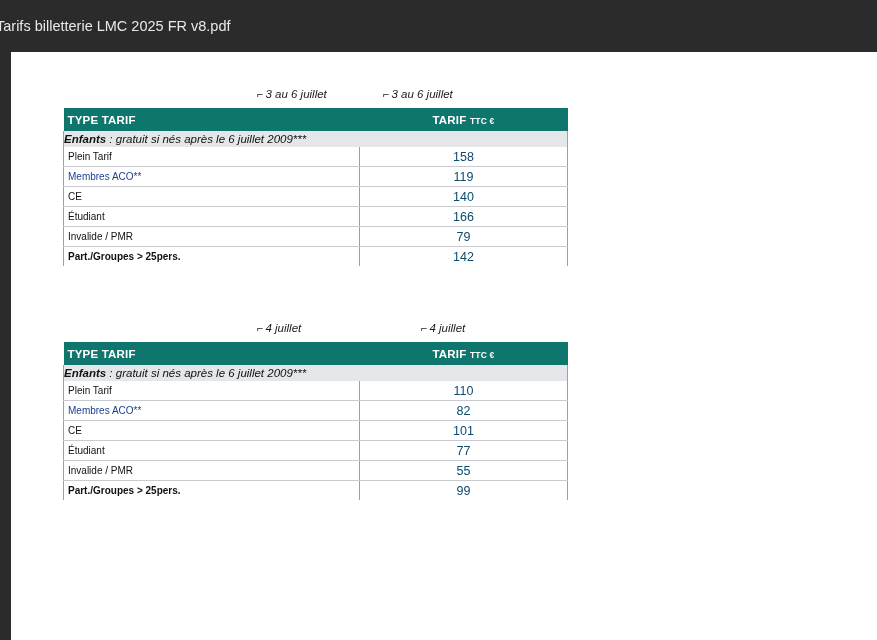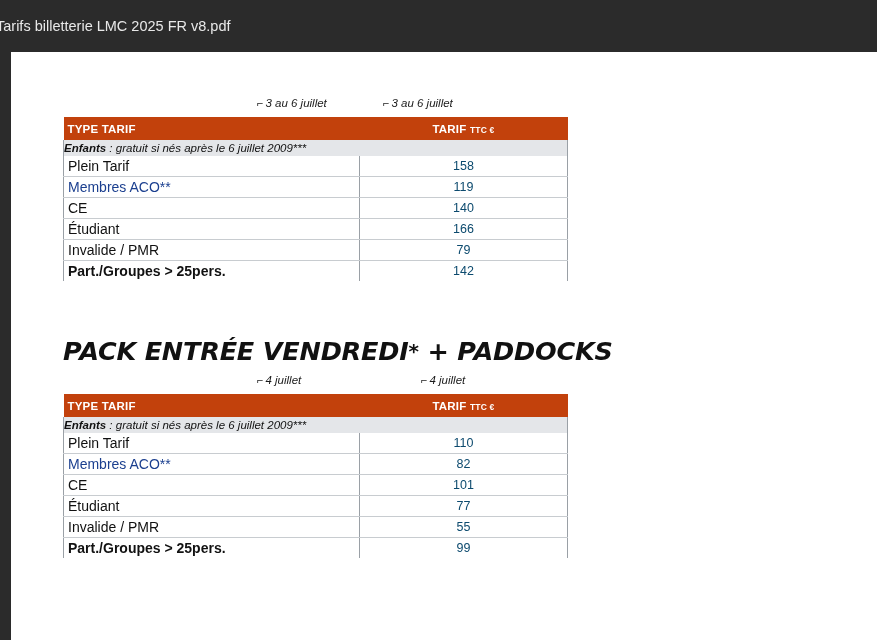--- a/index.html
+++ b/index.html
@@ -60,21 +60,21 @@
     white-space: nowrap;
     line-height: 1.1;
   }
   .sec-title .star {
     font-size: 20px;
     vertical-align: 2px;
   }
   .annot-row {
     position: relative;
     height: 15px;
-    margin-top: 9px;
+    margin-top: 0;
   }
   .annot {
     position: absolute;
     font-size: 11.5px;
     font-style: italic;
     color: #1a1a1a;
     white-space: nowrap;
     font-family: "Liberation Sans", sans-serif;
   }
   .annot .hook {
@@ -83,21 +83,21 @@
     letter-spacing: -1px;
     margin-right: 3px;
   }
   table.price {
     border-collapse: collapse;
     width: 504px;
     margin-top: 5px;
     table-layout: fixed;
   }
   table.price th {
-    background: #c2410c;
+    background: #0f766e;
     color: #ffffff;
     font-size: 11.5px;
     font-weight: bold;
     text-align: left;
     padding: 3px 0 3px 4px;
     height: 17px;
     letter-spacing: 0.2px;
   }
   table.price th.right-col {
     text-align: center;
@@ -117,21 +117,21 @@
     padding: 2px 0;
     border: 1px solid #9aa0a6;
     border-top: none;
     border-bottom: none;
   }
   tr.kids td b {
     font-style: italic;
     font-weight: bold;
   }
   table.price td.label {
-    font-size: 14px;
+    font-size: 10px;
     color: #111;
     padding: 2px 0 2px 4px;
     border-left: 1px solid #9aa0a6;
     border-bottom: 1px solid #c8ccd0;
     height: 15px;
     white-space: nowrap;
   }
   table.price td.label.link {
     color: #1b3f8f;
   }
@@ -208,21 +208,20 @@
               <td class="label bold">Part./Groupes &gt; 25pers.</td>
               <td class="value">142</td>
             </tr>
           </tbody>
         </table>
       </div>
 
       <div class="spacer-lg"></div>
 
       <div class="section">
-        <div class="sec-title"><span>PACK ENTRÉE VENDREDI</span><span class="star">*</span><span> + PADDOCKS</span></div>
         <div class="annot-row">
           <span class="annot" style="left:194px;"><span class="hook">⌐</span><span>4 juillet</span></span>
           <span class="annot" style="left:358px;"><span class="hook">⌐</span><span>4 juillet</span></span>
         </div>
         <table class="price">
           <colgroup>
               <col style="width:296px">
               <col style="width:208px">
             </colgroup>
           <tbody>

